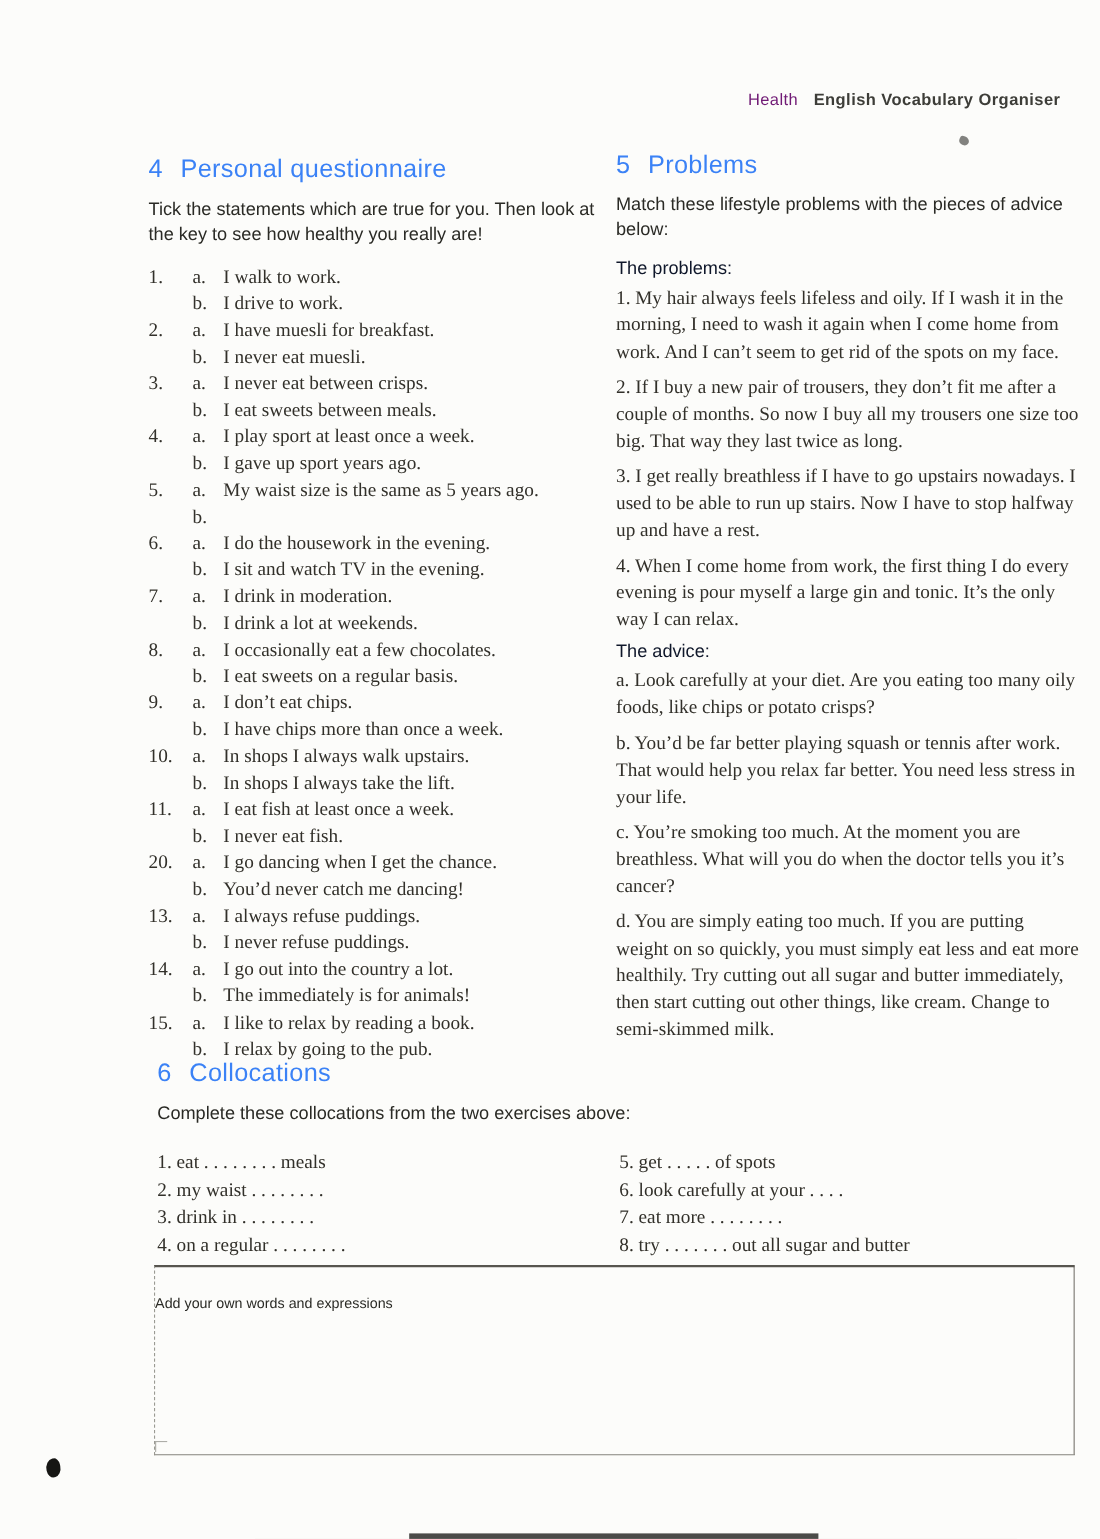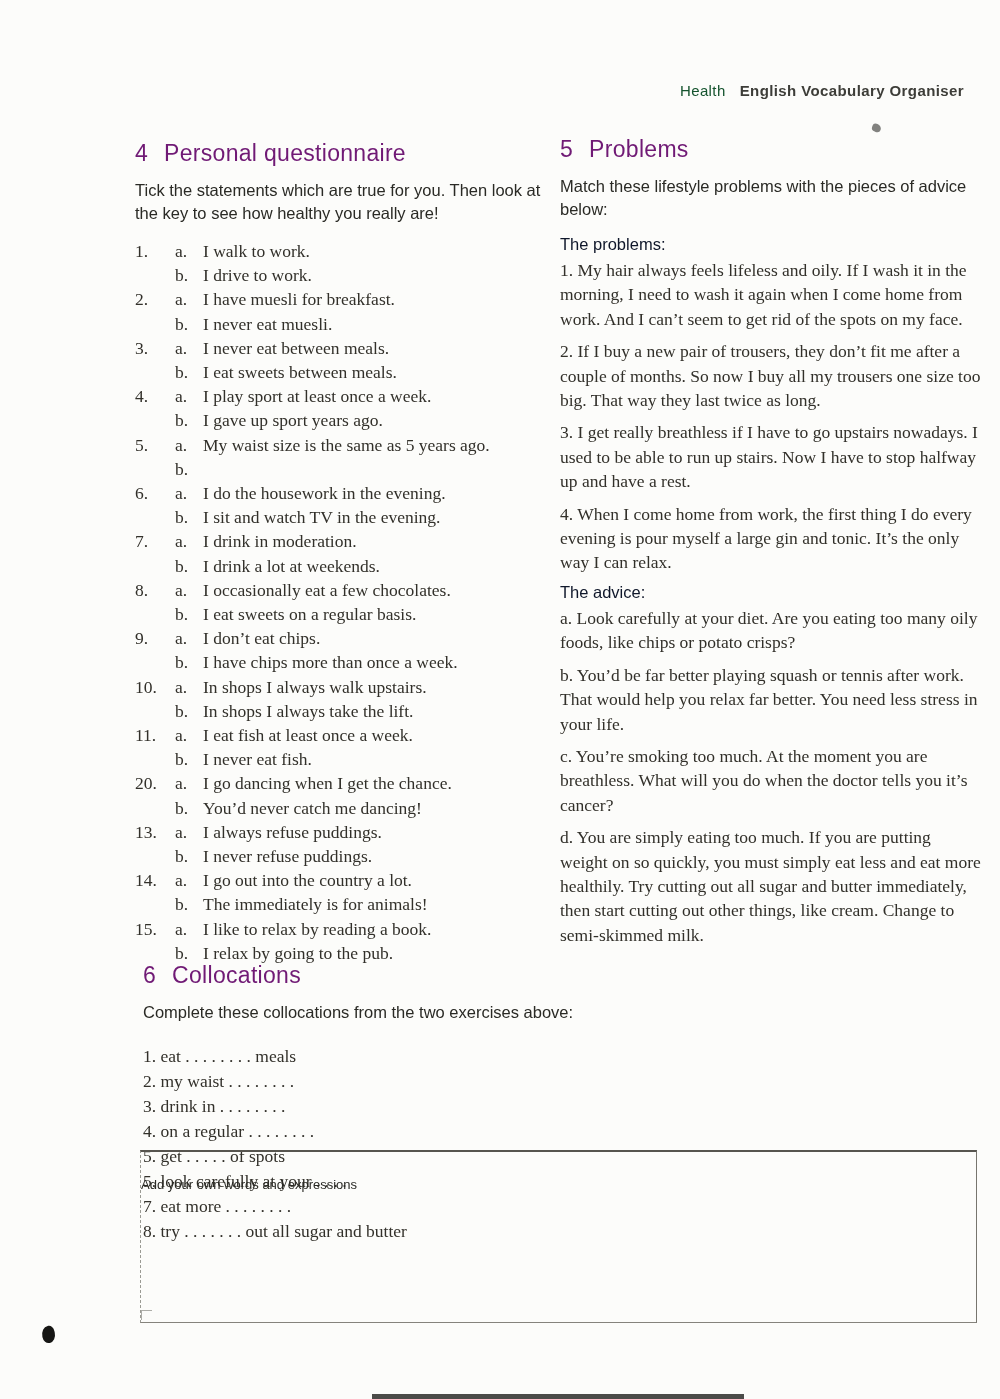--- a/index.html
+++ b/index.html
@@ -4,47 +4,47 @@
 <style>
   html,body { margin:0; padding:0; background:#d9d9d6; }
   .page {
     position:relative; width:1000px; height:1399px;
     background:#fcfcfa; overflow:hidden;
     font-family:"Liberation Serif", serif;
     color:#32302a;
   }
   
   .header { position:absolute; top:82px; right:36px; font-family:"Liberation Sans",sans-serif; font-size:15px; letter-spacing:.4px; }
-  .header .topic { color:#14532d; margin-right:14px; }
+  .header .topic { color:#701a75; margin-right:14px; }
   .header .booktitle { color:#3d3d38; font-weight:bold; }
   .speck { position:absolute; left:872px; top:124px; width:9px; height:8px; background:#5a5a55; border-radius:40% 60% 50% 50%; opacity:.75; transform:rotate(20deg); }
 
   
-  .sec-title { margin:0 0 12px 0; font-family:"Liberation Sans",sans-serif; font-weight:normal; font-size:23px; color:#701a75; letter-spacing:.3px; }
+  .sec-title { margin:0 0 12px 0; font-family:"Liberation Sans",sans-serif; font-weight:normal; font-size:23px; color:#3b82f6; letter-spacing:.3px; }
   .sec-title .sec-num { margin-right:16px; }
   .intro { margin:0 0 14px 0; font-family:"Liberation Sans",sans-serif; font-size:16.5px; line-height:23px; color:#2a2a25; }
   .sub   { margin:2px 0 4px 0; font-family:"Liberation Sans",sans-serif; font-size:16.5px; color:#0f172a; }
 
   
   .col-left  { position:absolute; left:135px; top:140px; width:420px; }
   .col-right { position:absolute; left:560px; top:136px; width:422px; }
 
   
   .q-list { margin-top:4px; font-size:17.5px; line-height:24.2px; }
   .q-row  { display:flex; }
   .q-num    { width:40px; flex:none; }
   .q-letter { width:28px; flex:none; }
   .q-text   { flex:1; }
 
   
   .para { margin:0 0 8px 0; font-size:17.5px; line-height:24.4px; }
 
   
   .s6 { position:absolute; left:143px; top:962px; width:840px; }
-  .colloc { display:flex; margin-top:20px; font-size:17.5px; line-height:25px;flex-direction:column; }
+  .colloc { display:flex; margin-top:20px; font-size:17.5px; line-height:25px; }
   .colloc-col { width:50%; }
   .colloc-line { white-space:nowrap; }
 
   
   .own-box {
     position:absolute; left:140px; top:1150px; width:835px; height:170px;
     border-top:2px solid #57554f;
     border-left:1px dashed #9a9a93;
     border-right:1px solid #77756e;
     border-bottom:1px solid #85837c;
@@ -89,21 +89,21 @@
         </div>
       <div class="q-row">
           <span class="q-num"></span>
           <span class="q-letter">b.</span>
           <span class="q-text">I never eat muesli.</span>
         </div>
 
       <div class="q-row">
           <span class="q-num">3.</span>
           <span class="q-letter">a.</span>
-          <span class="q-text">I never eat between meals.</span>
+          <span class="q-text">I never eat between crisps.</span>
         </div>
       <div class="q-row">
           <span class="q-num"></span>
           <span class="q-letter">b.</span>
           <span class="q-text">I eat sweets between meals.</span>
         </div>
 
       <div class="q-row">
           <span class="q-num">4.</span>
           <span class="q-letter">a.</span>
@@ -259,21 +259,21 @@
     <p class="intro">Complete these collocations from the two exercises above:</p>
     <div class="colloc">
       <div class="colloc-col">
         <div class="colloc-line">1. eat . . . . . . . . meals</div>
         <div class="colloc-line">2. my waist . . . . . . . .</div>
         <div class="colloc-line">3. drink in . . . . . . . .</div>
         <div class="colloc-line">4. on a regular . . . . . . . .</div>
       </div>
       <div class="colloc-col">
         <div class="colloc-line">5. get . . . . . of spots</div>
-        <div class="colloc-line">5. look carefully at your . . . .</div>
+        <div class="colloc-line">6. look carefully at your . . . .</div>
         <div class="colloc-line">7. eat more . . . . . . . .</div>
         <div class="colloc-line">8. try . . . . . . . out all sugar and butter</div>
       </div>
     </div>
   </section>
 
   <div class="own-box">
     <div class="own-title">Add your own words and expressions</div>
   </div>
   <div class="corner-mark"></div>

